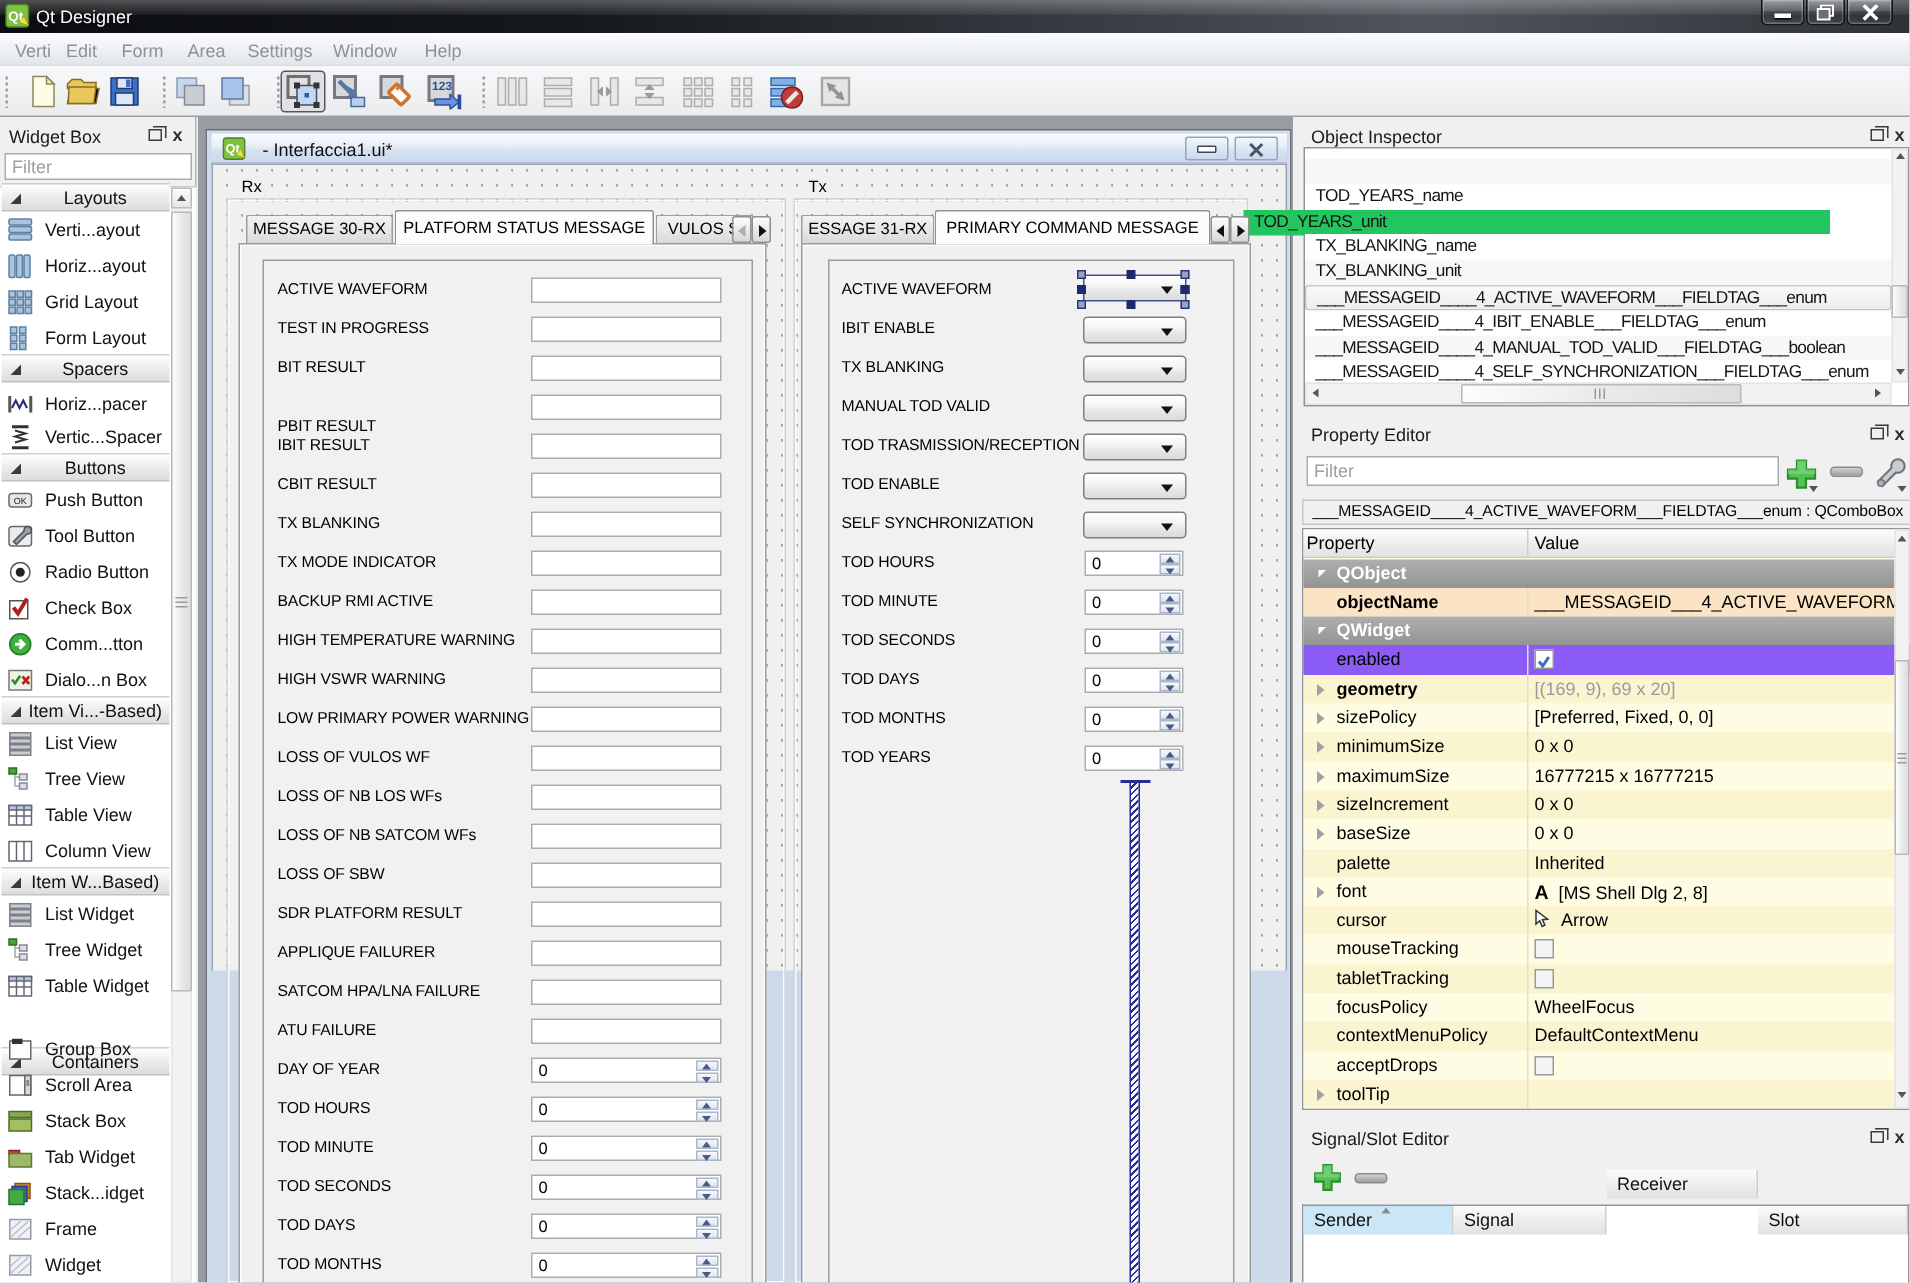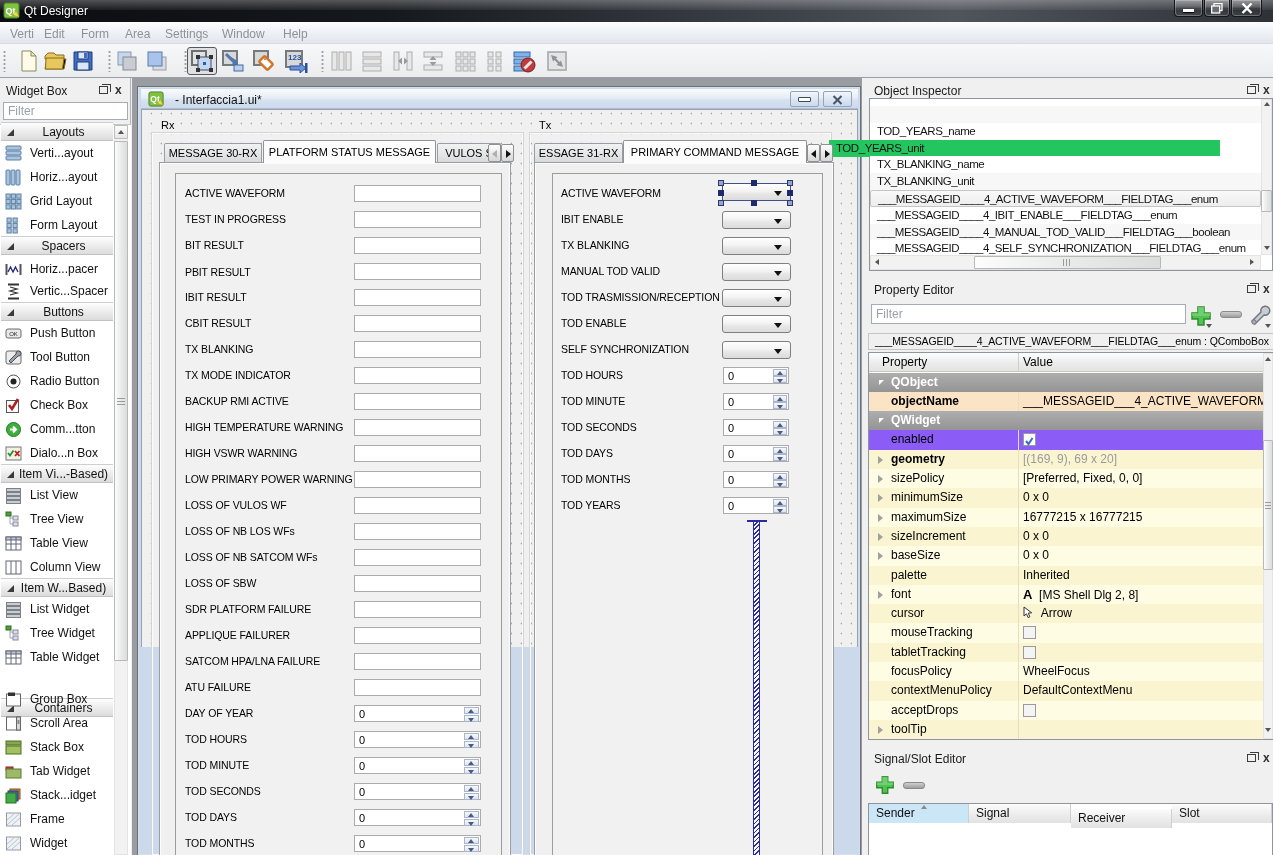--- a/index.html
+++ b/index.html
@@ -423,21 +423,21 @@
 <div class="tsbtn" style="left:359px;top:34px;z-index:4">
           <div class="arr" style="left:4px;top:5px;border:4px solid transparent;border-left:5px solid #111;border-right:none"></div>
         </div>
 <div class="ibox" style="left:33px;top:63px;width:327px;height:683px"></div>
 <div class="flabel" style="left:43px;top:77px">ACTIVE WAVEFORM</div>
 <div class="ledit" style="left:212px;top:75px;width:127px;height:17px"></div>
 <div class="flabel" style="left:43px;top:103px">TEST IN PROGRESS</div>
 <div class="ledit" style="left:212px;top:101px;width:127px;height:17px"></div>
 <div class="flabel" style="left:43px;top:129px">BIT RESULT</div>
 <div class="ledit" style="left:212px;top:127px;width:127px;height:17px"></div>
-<div class="flabel" style="left:43px;top:156px">PBIT RESULT</div>
+<div class="flabel" style="left:43px;top:168px">PBIT RESULT</div>
 <div class="ledit" style="left:212px;top:153px;width:127px;height:17px"></div>
 <div class="flabel" style="left:43px;top:181px">IBIT RESULT</div>
 <div class="ledit" style="left:212px;top:179px;width:127px;height:17px"></div>
 <div class="flabel" style="left:43px;top:207px">CBIT RESULT</div>
 <div class="ledit" style="left:212px;top:205px;width:127px;height:17px"></div>
 <div class="flabel" style="left:43px;top:233px">TX BLANKING</div>
 <div class="ledit" style="left:212px;top:231px;width:127px;height:17px"></div>
 <div class="flabel" style="left:43px;top:259px">TX MODE INDICATOR</div>
 <div class="ledit" style="left:212px;top:257px;width:127px;height:17px"></div>
 <div class="flabel" style="left:43px;top:285px">BACKUP RMI ACTIVE</div>
@@ -449,21 +449,21 @@
 <div class="flabel" style="left:43px;top:363px">LOW PRIMARY POWER WARNING</div>
 <div class="ledit" style="left:212px;top:361px;width:127px;height:17px"></div>
 <div class="flabel" style="left:43px;top:389px">LOSS OF VULOS WF</div>
 <div class="ledit" style="left:212px;top:387px;width:127px;height:17px"></div>
 <div class="flabel" style="left:43px;top:415px">LOSS OF NB LOS WFs</div>
 <div class="ledit" style="left:212px;top:413px;width:127px;height:17px"></div>
 <div class="flabel" style="left:43px;top:441px">LOSS OF NB SATCOM WFs</div>
 <div class="ledit" style="left:212px;top:439px;width:127px;height:17px"></div>
 <div class="flabel" style="left:43px;top:467px">LOSS OF SBW</div>
 <div class="ledit" style="left:212px;top:465px;width:127px;height:17px"></div>
-<div class="flabel" style="left:43px;top:493px">SDR PLATFORM FAILURE</div>
+<div class="flabel" style="left:43px;top:493px">SDR PLATFORM RESULT</div>
 <div class="ledit" style="left:212px;top:491px;width:127px;height:17px"></div>
 <div class="flabel" style="left:43px;top:519px">APPLIQUE FAILURER</div>
 <div class="ledit" style="left:212px;top:517px;width:127px;height:17px"></div>
 <div class="flabel" style="left:43px;top:545px">SATCOM HPA/LNA FAILURE</div>
 <div class="ledit" style="left:212px;top:543px;width:127px;height:17px"></div>
 <div class="flabel" style="left:43px;top:571px">ATU FAILURE</div>
 <div class="ledit" style="left:212px;top:569px;width:127px;height:17px"></div>
 <div class="flabel" style="left:43px;top:597px">DAY OF YEAR</div>
 <div class="spin" style="left:212px;top:595px;width:127px;height:17px">
           <span class="v">0</span>
@@ -633,21 +633,21 @@
 <div class="arr" style="left:1206px;top:324px;border:3px solid transparent;border-top:4px solid #555;border-bottom:none"></div>
 <div class="a" style="left:1220px;top:311px;width:22px;height:7px;background:linear-gradient(180deg,#cfcfcf,#9f9f9f);border:1px solid #8a8a8a;border-radius:3px"></div>
 <svg class="a" style="left:1248px;top:303px" width="24" height="24" viewBox="0 0 24 24">
     <path d="M4 18 L13 9 a4.5 4.5 0 1 1 3 3 L7 21 Z" fill="#c8cdd4" stroke="#6e747c" stroke-width="1.4"></path>
     <circle cx="6" cy="19" r="2.2" fill="#aab0b8" stroke="#6e747c"></circle>
   </svg>
 <div class="arr" style="left:1265px;top:324px;border:3px solid transparent;border-top:4px solid #555;border-bottom:none"></div>
 <div class="a" style="left:868px;top:333px;width:405px;height:17px;background:#f0f0f0;border:1px solid #c6c6c6;border-right:none;font-size:10.5px;line-height:15px;padding-left:6px;letter-spacing:-0.1px;white-space:nowrap;overflow:hidden">___MESSAGEID____4_ACTIVE_WAVEFORM___FIELDTAG___enum : QComboBox</div>
 <div class="a listbox" style="left:868px;top:352px;width:405px;height:388px;background:#fffde9"></div>
 <div class="a" style="left:869px;top:353px;width:403px;height:19px;background:linear-gradient(180deg,#fdfdfd,#ebebeb 60%,#e3e3e3);border-bottom:1px solid #c8c8c8;font-size:12px;line-height:18px">
-    <span style="position:absolute;left:13px">Property</span>
+    <span style="position:absolute;left:2px">Property</span>
     <span style="position:absolute;left:154px">Value</span>
     <span style="position:absolute;left:149px;top:0;width:1px;height:19px;background:#cfcfcf"></span>
   </div>
 <div class="prow pgrp" style="left:869px;top:372.5px;height:19.3px;width:394px">
     <span style="position:absolute;left:10px;top:7px;width:0;height:0;border-top:5px solid #fff;border-right:5px solid transparent"></span>
     <span class="pname">QObject</span>
   </div>
 <div class="prow" style="left:869px;top:391.8px;height:19.3px;background:#fbe3c5;width:394px">
     <span class="pname" style="font-weight:bold">objectName</span>
     <span class="pval">___MESSAGEID___4_ACTIVE_WAVEFORM_...</span>
@@ -758,14 +758,14 @@
 <div class="flico" style="left:1247px;top:754px"></div>
 <div class="xico" style="left:1263px;top:753px">x</div>
 <svg class="a" style="left:874px;top:774px" width="22" height="22" viewBox="0 0 24 24">
     <path d="M9 3 h6 v6 h6 v6 h-6 v6 h-6 v-6 H3 V9 h6 z" fill="#52c252" stroke="#2d8c2d" stroke-width="1.5"></path>
     <path d="M9 3 h6 v6 h6 v3 H3 V9 h6 z" fill="#7ad67a" opacity="0.7"></path>
   </svg>
 <div class="a" style="left:903px;top:782px;width:22px;height:7px;background:linear-gradient(180deg,#cfcfcf,#9f9f9f);border:1px solid #8a8a8a;border-radius:3px"></div>
 <div class="a listbox" style="left:868px;top:803px;width:405px;height:52px;border-bottom:none"></div>
 <div class="shead" style="left:869px;top:804px;width:100px;height:19px;background:#cbe6f7;">Sender</div>
 <div class="shead" style="left:969px;top:804px;width:102px;height:19px;">Signal</div>
-<div class="shead" style="left:1071px;top:809px;width:101px;height:19px;">Receiver</div>
+<div class="shead" style="left:1071px;top:780px;width:101px;height:19px;">Receiver</div>
 <div class="shead" style="left:1172px;top:804px;width:100px;height:19px;">Slot</div>
 <div class="arr" style="left:921px;top:805px;border:3px solid transparent;border-bottom:4px solid #8a8a8a;border-top:none"></div>
 </body></html>

